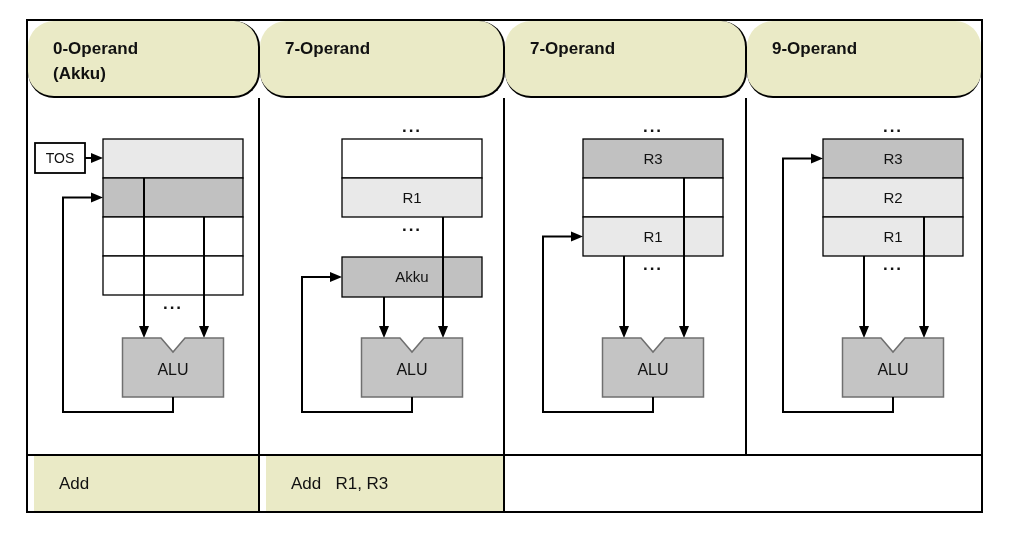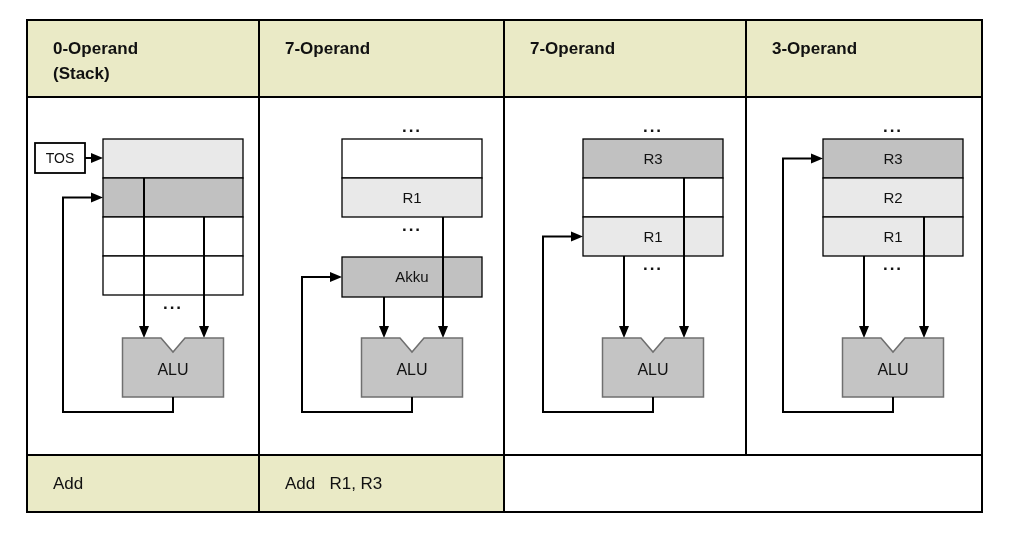--- a/index.html
+++ b/index.html
@@ -22,60 +22,62 @@
   .cell { box-sizing: border-box; }
   .col-div { border-right: 2px solid #000; }
   .hcell {
     background: var(--header-bg, #eaeac6);
     border-bottom: 2px solid #000;
     padding: 15px 8px 0 25px;
     font-size: 17px;
     font-weight: bold;
     color: #111;
     line-height: 25px;
+    border-radius: 26px;
   }
   .hcell span { display: block; white-space: pre; }
   .bcell {
     background: #ffffff;
     border-bottom: 2px solid #000;
     overflow: hidden;
   }
   .bcell svg { display: block; width: 100%; height: 100%; }
   .fcell {
     background: var(--header-bg, #eaeac6);
     display: flex;
     align-items: center;
     padding-left: 25px;
     font-size: 17px;
     color: #111;
     white-space: pre;
+    margin-left: 6px;
   }
   svg text {
     font-family: "Liberation Sans", sans-serif;
     fill: #111;
   }
 </style>
 </head>
 <body>
 
 <div class="arch-table">
 
   <div class="cell hcell col-div">
     <span>0-Operand</span>
-    <span>(Stack)</span>
+    <span>(Akku)</span>
   </div>
   <div class="cell hcell col-div">
     <span>7-Operand</span>
   </div>
   <div class="cell hcell col-div">
     <span>7-Operand</span>
     <span></span>
   </div>
   <div class="cell hcell">
-    <span>3-Operand</span>
+    <span>9-Operand</span>
     <span></span>
   </div>
 
   <div class="cell bcell col-div">
     <svg id="diagram-0" preserveAspectRatio="none" viewBox="0 0 230 356">
         <rect x="75" y="41" width="140" height="39" fill="#e9e9e9" stroke="#000" stroke-width="1.3"></rect>
         <rect x="75" y="80" width="140" height="39" fill="#c1c1c1" stroke="#000" stroke-width="1.3"></rect>
         <rect x="75" y="119" width="140" height="39" fill="#ffffff" stroke="#000" stroke-width="1.3"></rect>
         <rect x="75" y="158" width="140" height="39" fill="#ffffff" stroke="#000" stroke-width="1.3"></rect>
         <text x="145" y="211" font-size="17" text-anchor="middle" font-weight="bold" letter-spacing="2">...</text>

